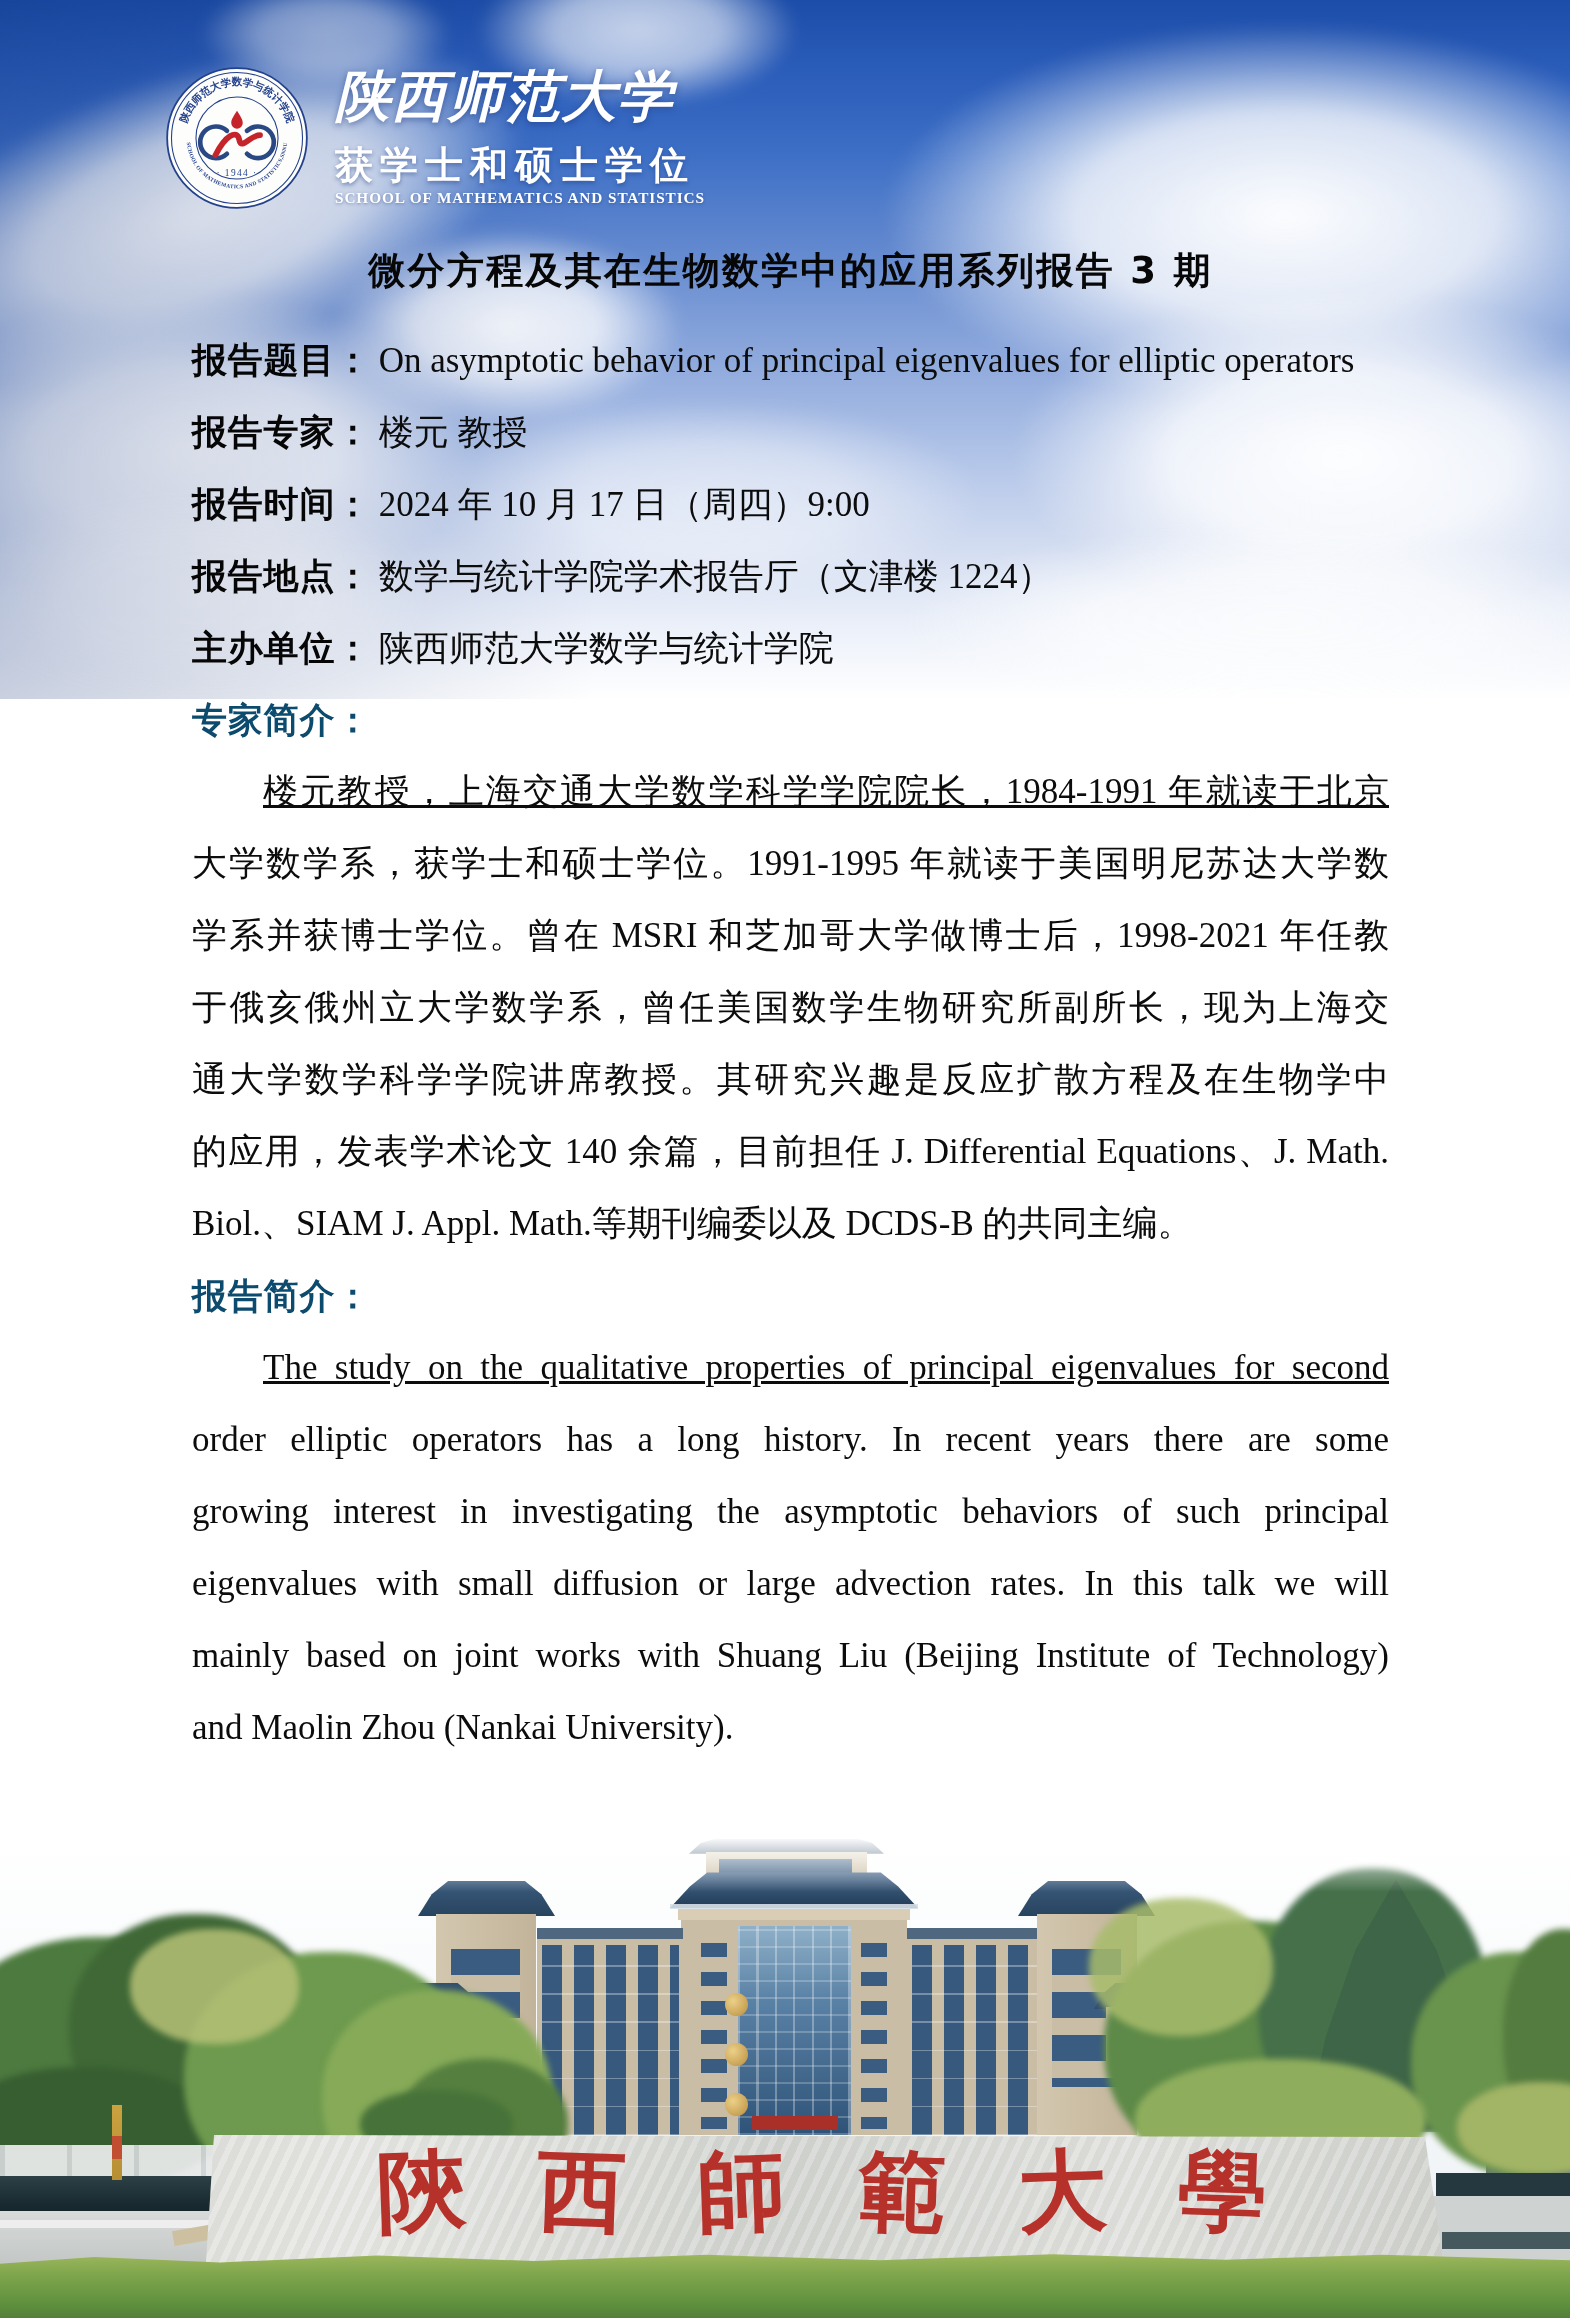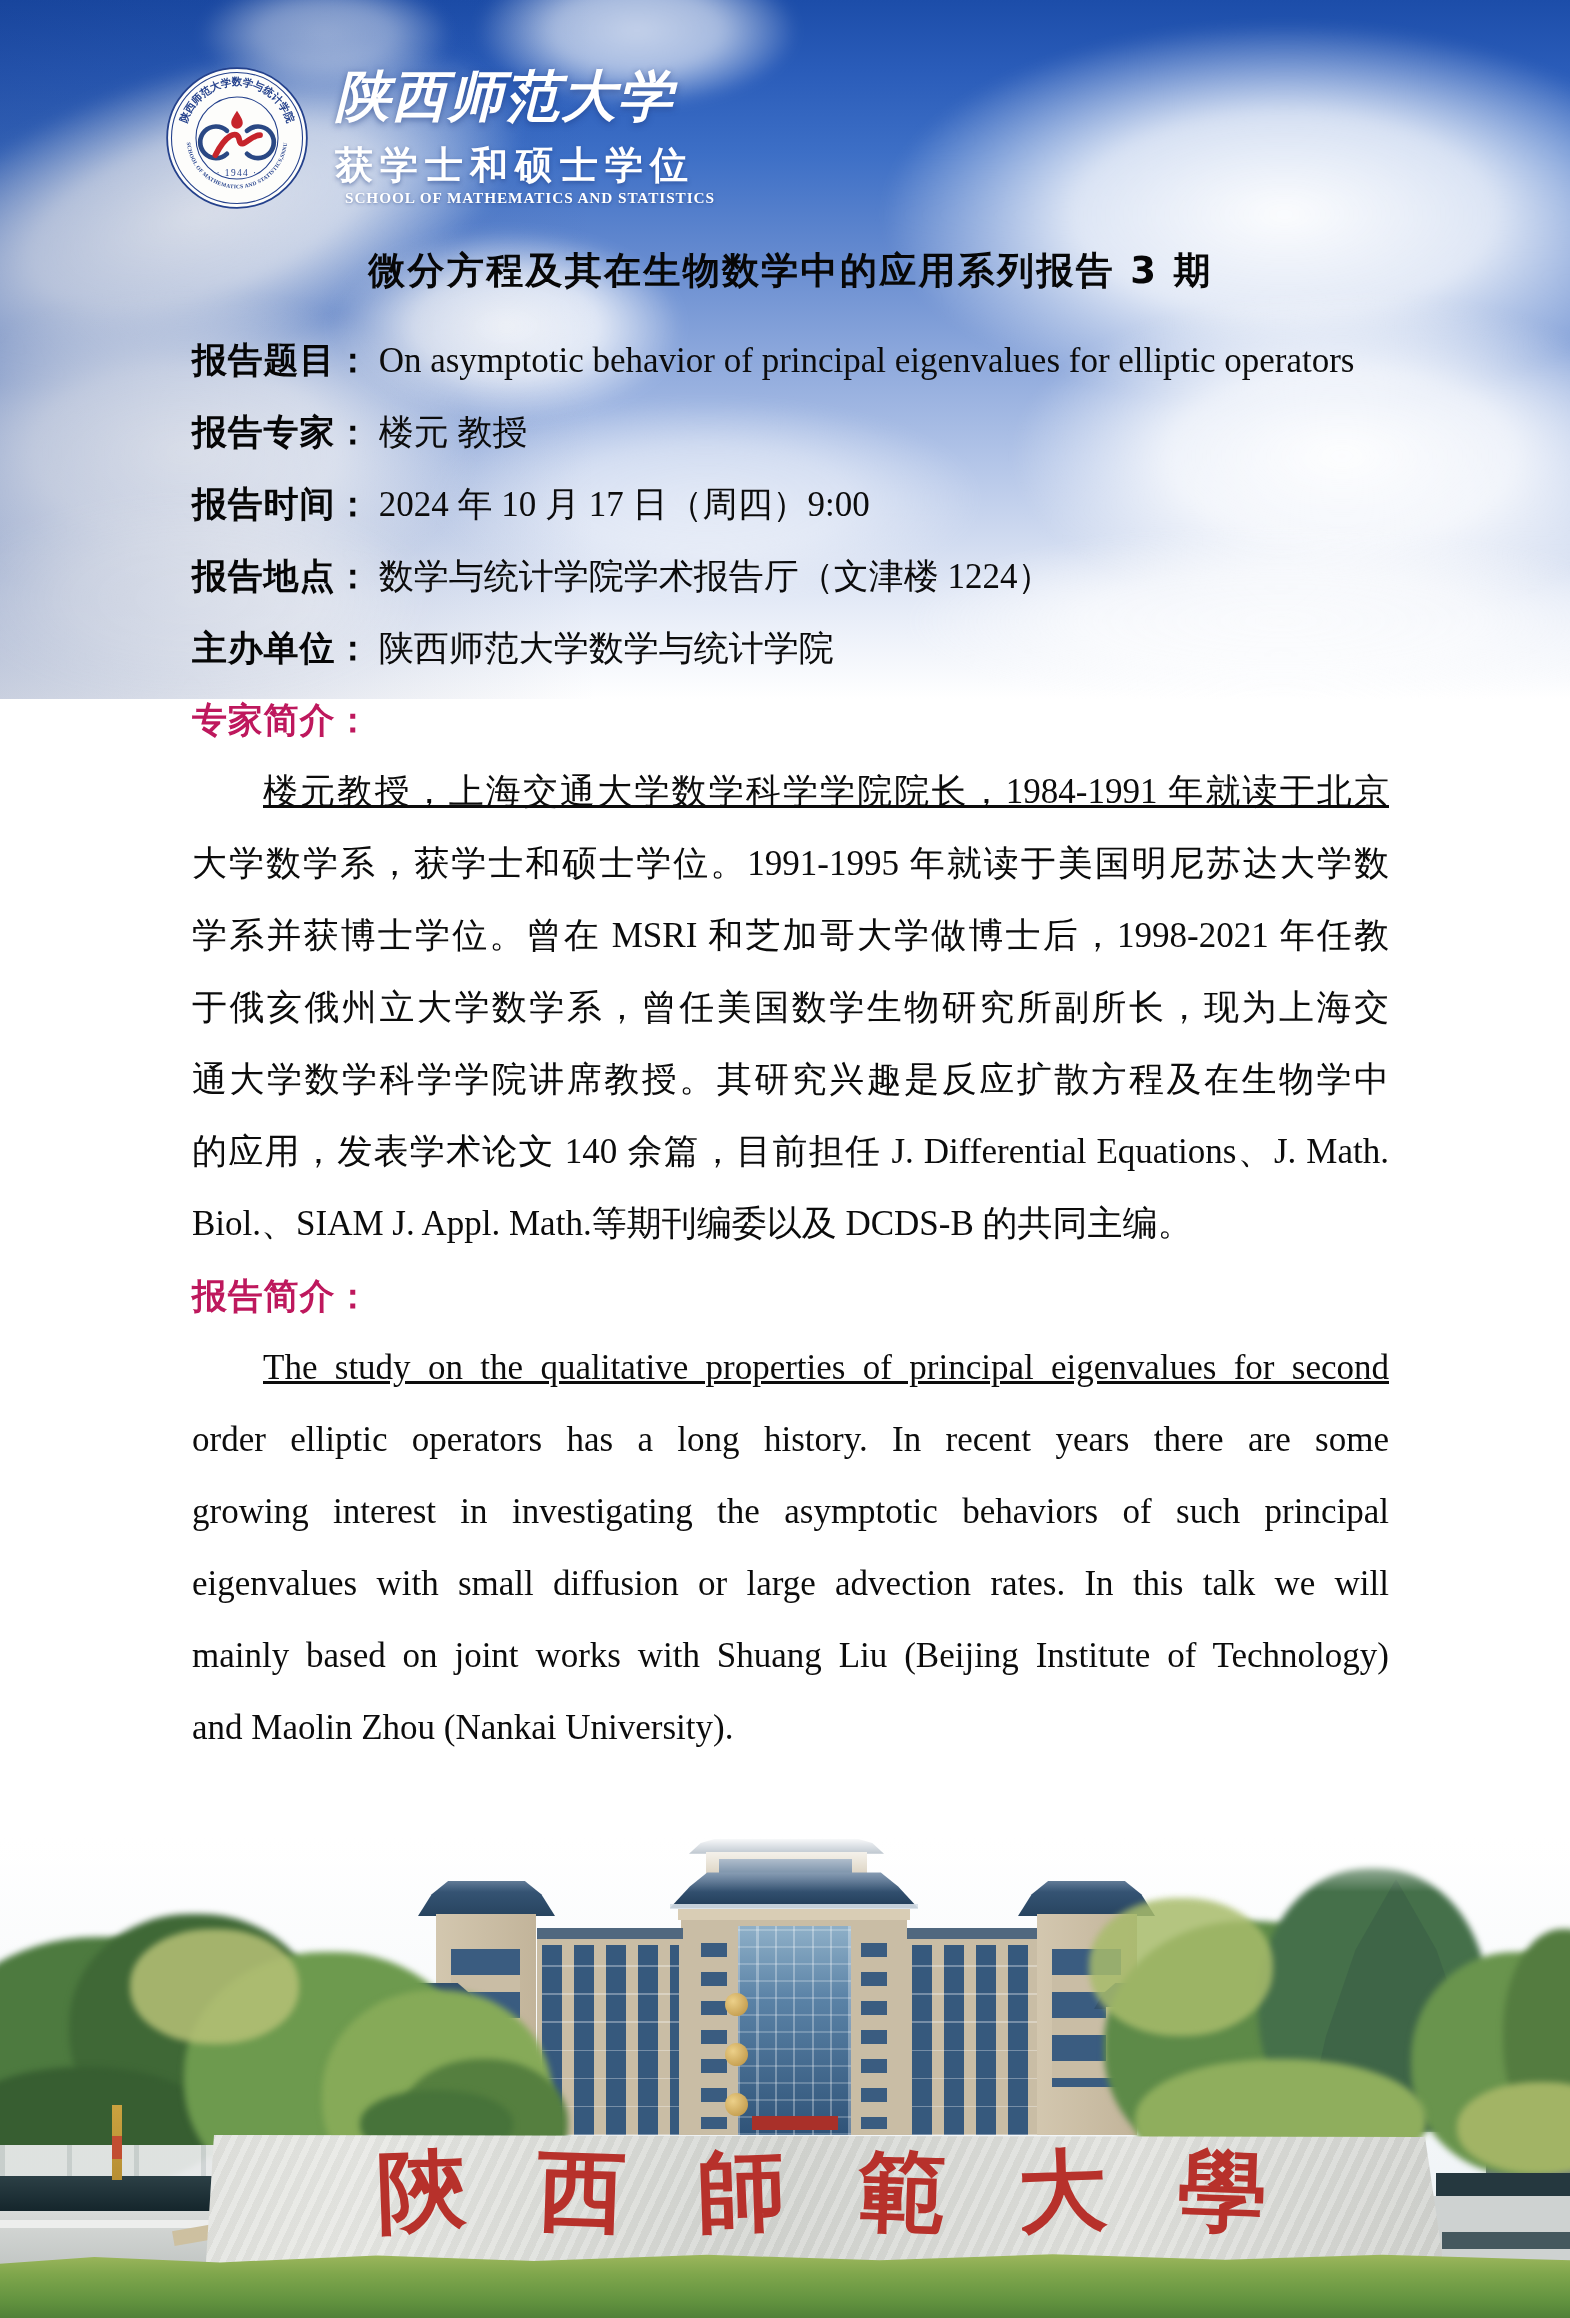--- a/index.html
+++ b/index.html
@@ -26,30 +26,30 @@
   
   .seal{position:absolute;left:165px;top:66px;width:144px;height:144px;z-index:3;}
   .wordmark-cn{position:absolute;left:335px;top:64px;width:690px;z-index:3;color:#fff;
     font-family:"Liberation Serif",serif;font-weight:bold;font-style:italic;font-size:55px;line-height:66px;letter-spacing:1.5px;
     text-shadow:0 1.5px 6.1px rgba(25,55,125,.55);}
   .wordmark-school{position:absolute;left:335px;top:144px;width:690px;z-index:3;color:#fff;
     font-family:"DejaVu Sans","Liberation Sans",sans-serif;font-weight:700;font-size:38px;line-height:43px;letter-spacing:7px;
     text-shadow:0 1.5px 4.6px rgba(25,55,125,.5);}
   .wordmark-en{position:absolute;left:335px;top:189px;width:690px;z-index:3;color:#fff;
     font-family:"Liberation Serif",serif;font-weight:bold;font-size:15.3px;letter-spacing:0.9px;
-    text-shadow:0 0.8px 3.1px rgba(25,55,125,.5);margin-left:10px;}
+    text-shadow:0 0.8px 3.1px rgba(25,55,125,.5);}
 
   
   .series-title{position:absolute;left:192px;top:238px;width:1197px;height:66px;line-height:66px;z-index:3;
     text-align:center;font-family:"DejaVu Sans","Liberation Sans",sans-serif;font-weight:900;font-size:37px;letter-spacing:2.3px;color:#070707;}
   .textflow{position:absolute;left:192px;top:324px;width:1197px;z-index:3;}
   .trow{height:72px;line-height:72px;font-size:35px;white-space:nowrap;}
   .trow .lbl{font-family:"DejaVu Sans","Liberation Sans",sans-serif;font-weight:900;letter-spacing:0.8px;color:#060606;}
   .trow .val{font-family:"Liberation Serif","DejaVu Serif",serif;color:#0c0c0c;margin-left:7.7px;}
-  .heading{height:72px;line-height:72px;font-size:35px;font-family:"DejaVu Sans","Liberation Sans",sans-serif;font-weight:900;letter-spacing:0.8px;color:#be185d;}
+  .heading{height:72px;line-height:72px;font-size:35px;font-family:"DejaVu Sans","Liberation Sans",sans-serif;font-weight:900;letter-spacing:0.8px;color:#0c4a6e;}
   .jline{height:72px;line-height:72px;font-size:35px;font-family:"Liberation Serif","DejaVu Serif",serif;
     text-align:justify;text-align-last:justify;white-space:normal;overflow:hidden;}
   .jline.last{text-align-last:left;}
   .jline.ind{text-indent:71px;text-decoration:underline;}
 
   
   .photo{position:absolute;left:0;top:1837px;width:1571px;height:482px;overflow:hidden;background:linear-gradient(180deg,#ffffff 0%,#f4f7f9 55%,#eaf0f3 100%);}
   .photo *{position:absolute;}
   .far{border-radius:3.1px;z-index:1;}
   .far1{left:138px;top:226px;width:77px;height:92px;background:#93a0ad;opacity:.75;}

